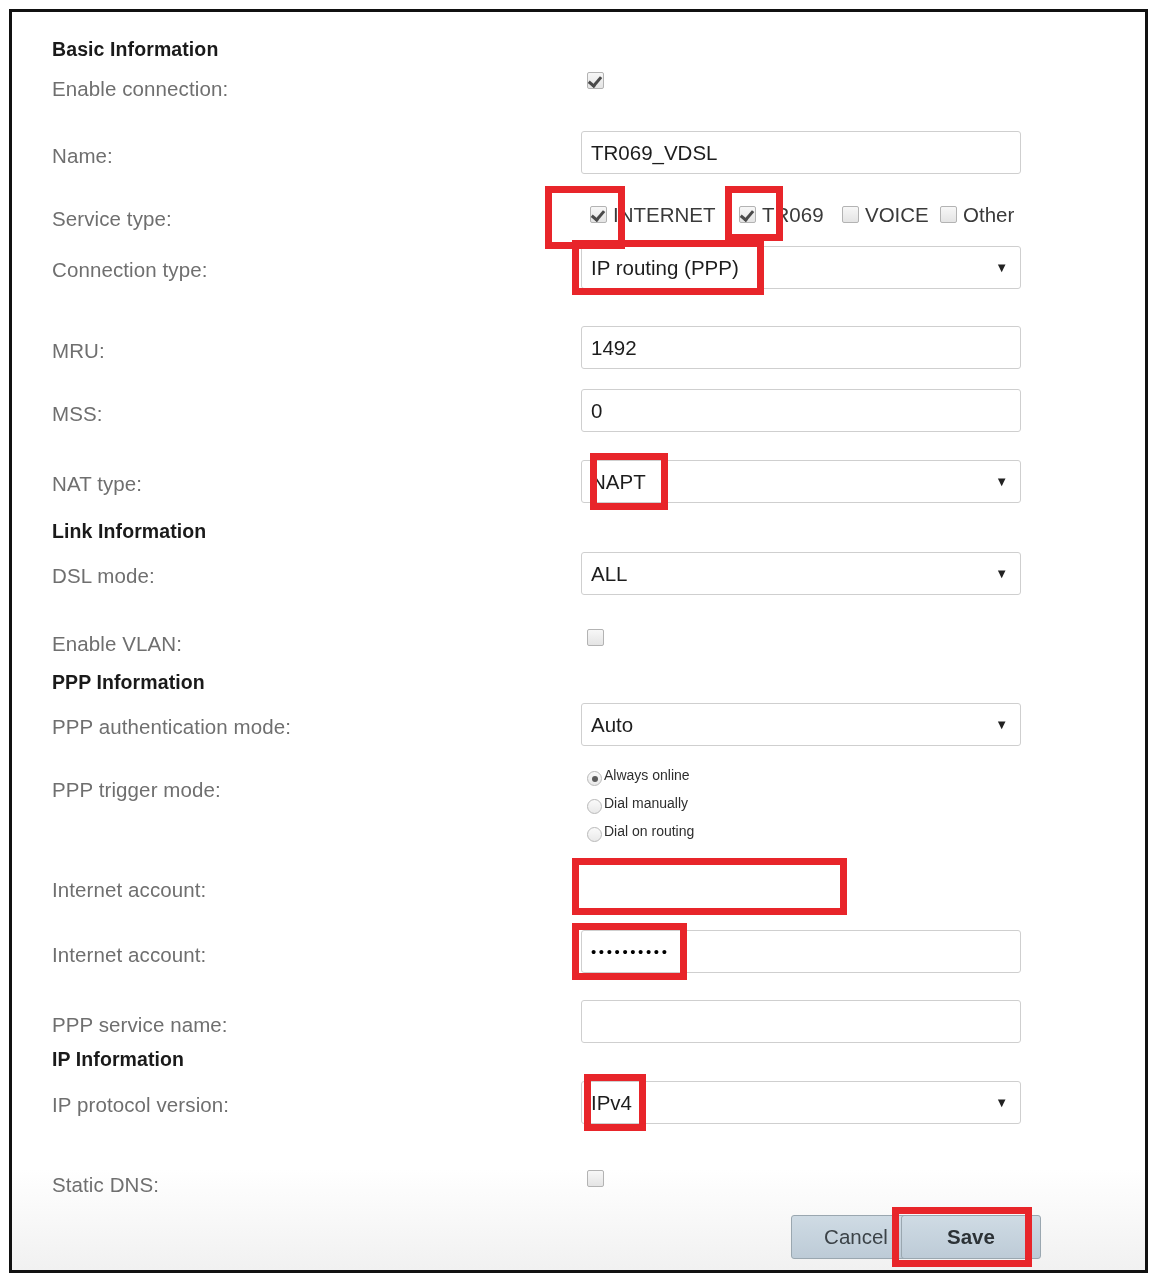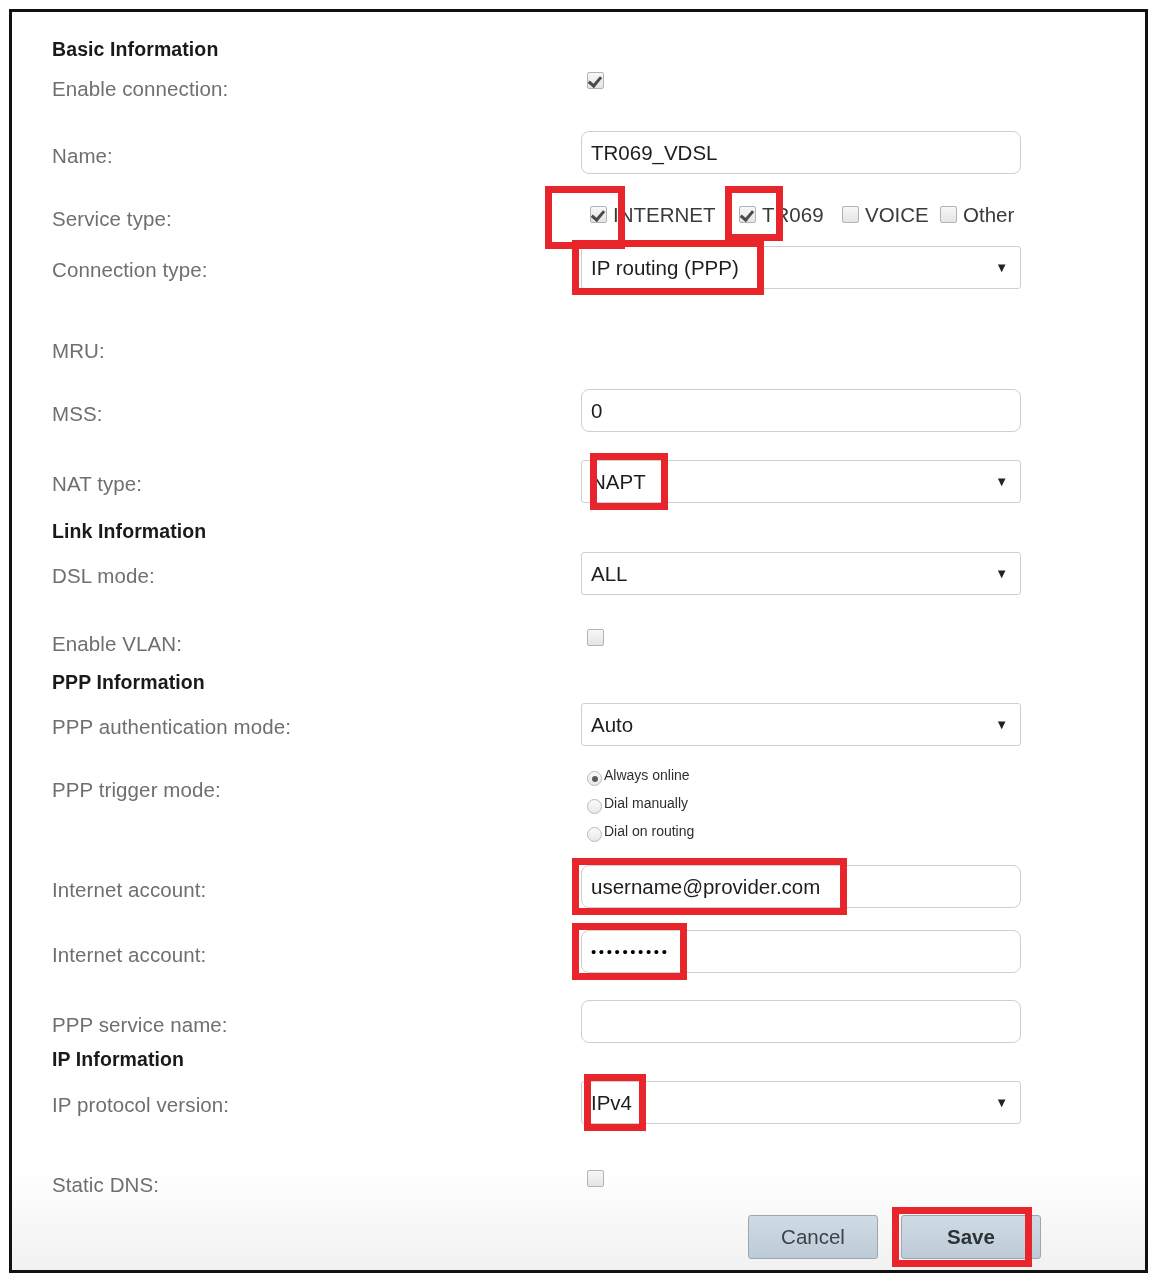--- a/index.html
+++ b/index.html
@@ -50,21 +50,21 @@
   }
 
   
   .field {
     position: absolute;
     left: 569px;
     width: 440px;
     height: 43px;
     box-sizing: border-box;
     border: 1px solid #cfcfcf;
-    border-radius: 8px;
+    border-radius: 3px;
     background: #ffffff;
     font-family: "Liberation Sans", sans-serif;
     font-size: 20.5px;
     color: #1d1d1d;
     padding: 0 9px;
     line-height: 41px;
     white-space: nowrap;
     overflow: hidden;
   }
   .field.pwd {
@@ -205,20 +205,21 @@
     <div class="cb" style="left:928px; top:194px"></div>
     <div class="opt-label" style="left:951px; top:191px">Other</div>
 
     <div class="label" style="top:246px">Connection type:</div>
     <div class="select" style="top:234px">
       <span>IP routing (PPP)</span>
       <span class="caret">▼</span>
     </div>
 
     <div class="label" style="top:327px">MRU:</div>
+    <div class="field" style="top:314px">1492</div>
 
     <div class="label" style="top:390px">MSS:</div>
     <div class="field" style="top:377px">0</div>
 
     <div class="label" style="top:460px">NAT type:</div>
     <div class="select" style="top:448px">
       <span>NAPT</span>
       <span class="caret">▼</span>
     </div>
 
@@ -246,40 +247,39 @@
     <div class="radio on" style="left:575px; top:759px"></div>
     <div class="radio-label" style="left:592px; top:755px">Always online</div>
 
     <div class="radio" style="left:575px; top:787px"></div>
     <div class="radio-label" style="left:592px; top:783px">Dial manually</div>
 
     <div class="radio" style="left:575px; top:815px"></div>
     <div class="radio-label" style="left:592px; top:811px">Dial on routing</div>
 
     <div class="label" style="top:866px">Internet account:</div>
-    <div class="field" style="top:853px">username@provider.com</div>
 
     <div class="label" style="top:931px">Internet account:</div>
     <div class="field pwd" style="top:918px">••••••••••</div>
 
     <div class="label" style="top:1001px">PPP service name:</div>
     <div class="field" style="top:988px"></div>
 
     <div class="section-title" style="top:1036px">IP Information</div>
 
     <div class="label" style="top:1081px">IP protocol version:</div>
     <div class="select" style="top:1069px">
       <span>IPv4</span>
       <span class="caret">▼</span>
     </div>
 
     <div class="label" style="top:1161px">Static DNS:</div>
     <div class="cb" style="left:575px; top:1158px"></div>
 
-    <div class="btn" style="left:736px; top:1203px; width:130px">Cancel</div>
+    <div class="btn" style="left:779px; top:1203px; width:130px">Cancel</div>
     <div class="btn primary" style="left:889px; top:1203px; width:140px">Save</div>
 
     <div class="hl" style="left:533px; top:174px; width:80px; height:63px"></div>
     <div class="hl" style="left:713px; top:174px; width:58px; height:55px"></div>
     <div class="hl" style="left:560px; top:228px; width:192px; height:55px"></div>
     <div class="hl" style="left:578px; top:441px; width:78px; height:57px"></div>
     <div class="hl" style="left:560px; top:846px; width:275px; height:57px"></div>
     <div class="hl" style="left:560px; top:911px; width:115px; height:57px"></div>
     <div class="hl" style="left:572px; top:1062px; width:62px; height:57px"></div>
     <div class="hl" style="left:880px; top:1195px; width:140px; height:60px"></div>

